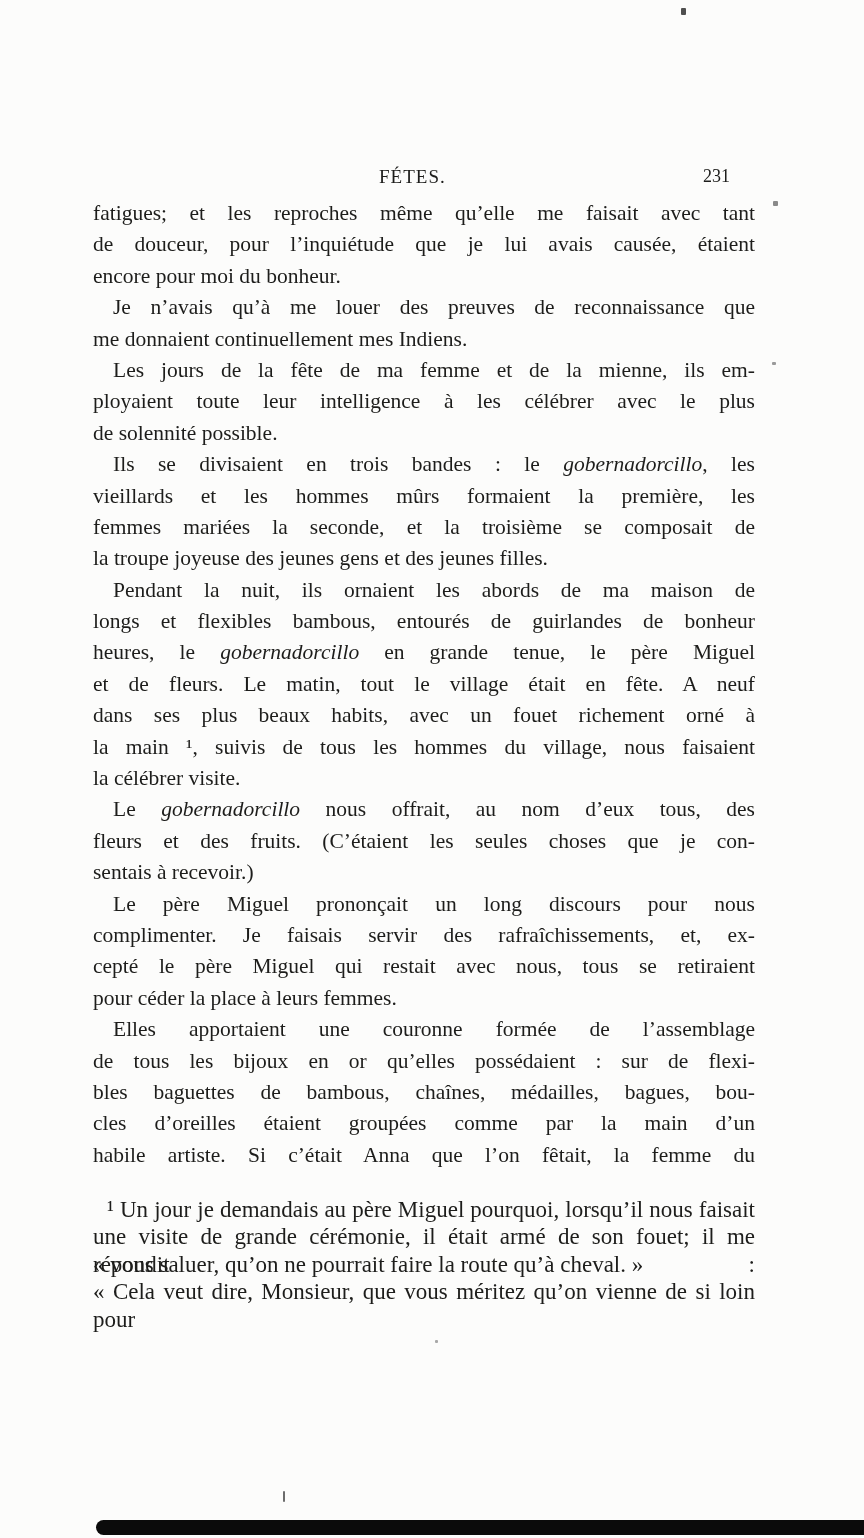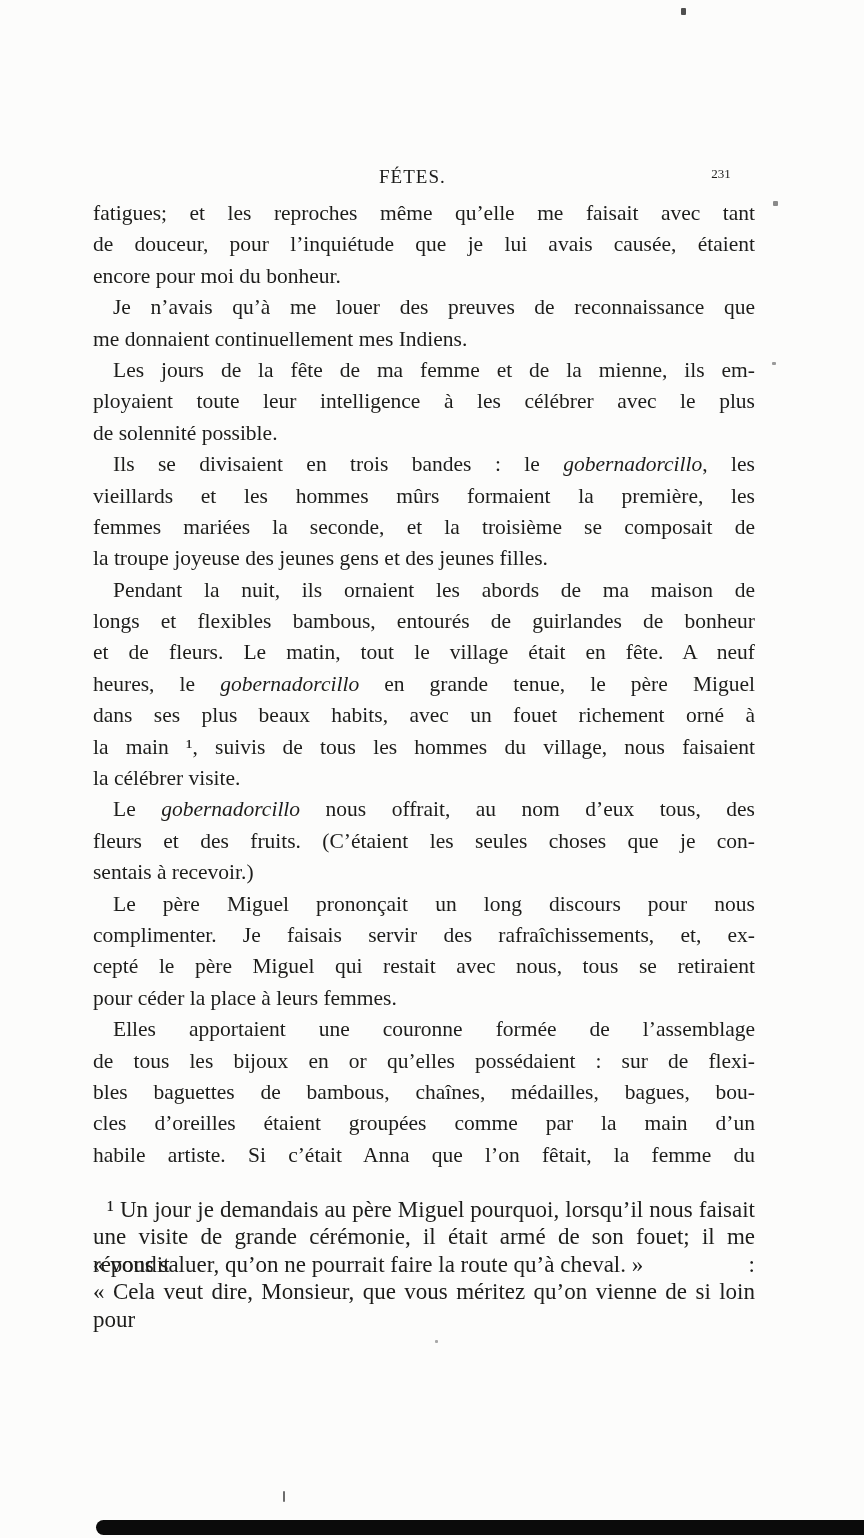--- a/index.html
+++ b/index.html
@@ -20,22 +20,22 @@
     font-size: 19px;
     letter-spacing: 1px;
     white-space: nowrap;
     margin-left: 20px;
   }
   .page-number {
     position: absolute;
     top: 166px;
     left: 703px;
     width: 36px;
-    text-align: center;
-    font-size: 13px;
+    text-align: left;
+    font-size: 18px;
   }
   .body-text {
     position: absolute;
     left: 93px;
     top: 198px;
     width: 662px;
     font-size: 21.5px;
     line-height: 31.4px;
   }
   .footnote {
@@ -105,22 +105,22 @@
       </div>
       <div class="para">
         <div class="line ind">Ils se divisaient en trois bandes : le <i>gobernadorcillo</i>, les</div>
         <div class="line">vieillards et les hommes mûrs formaient la première, les</div>
         <div class="line">femmes mariées la seconde, et la troisième se composait de</div>
         <div class="line endp">la troupe joyeuse des jeunes gens et des jeunes filles.</div>
       </div>
       <div class="para">
         <div class="line ind">Pendant la nuit, ils ornaient les abords de ma maison de</div>
         <div class="line">longs et flexibles bambous, entourés de guirlandes de bonheur</div>
+        <div class="line">heures, le <i>gobernadorcillo</i> en grande tenue, le père Miguel</div>
         <div class="line">et de fleurs. Le matin, tout le village était en fête. A neuf</div>
-        <div class="line">heures, le <i>gobernadorcillo</i> en grande tenue, le père Miguel</div>
         <div class="line">dans ses plus beaux habits, avec un fouet richement orné à</div>
         <div class="line">la main ¹, suivis de tous les hommes du village, nous faisaient</div>
         <div class="line endp">la célébrer visite.</div>
       </div>
       <div class="para">
         <div class="line ind">Le <i>gobernadorcillo</i> nous offrait, au nom d’eux tous, des</div>
         <div class="line">fleurs et des fruits. (C’étaient les seules choses que je con-</div>
         <div class="line endp">sentais à recevoir.)</div>
       </div>
       <div class="para">

